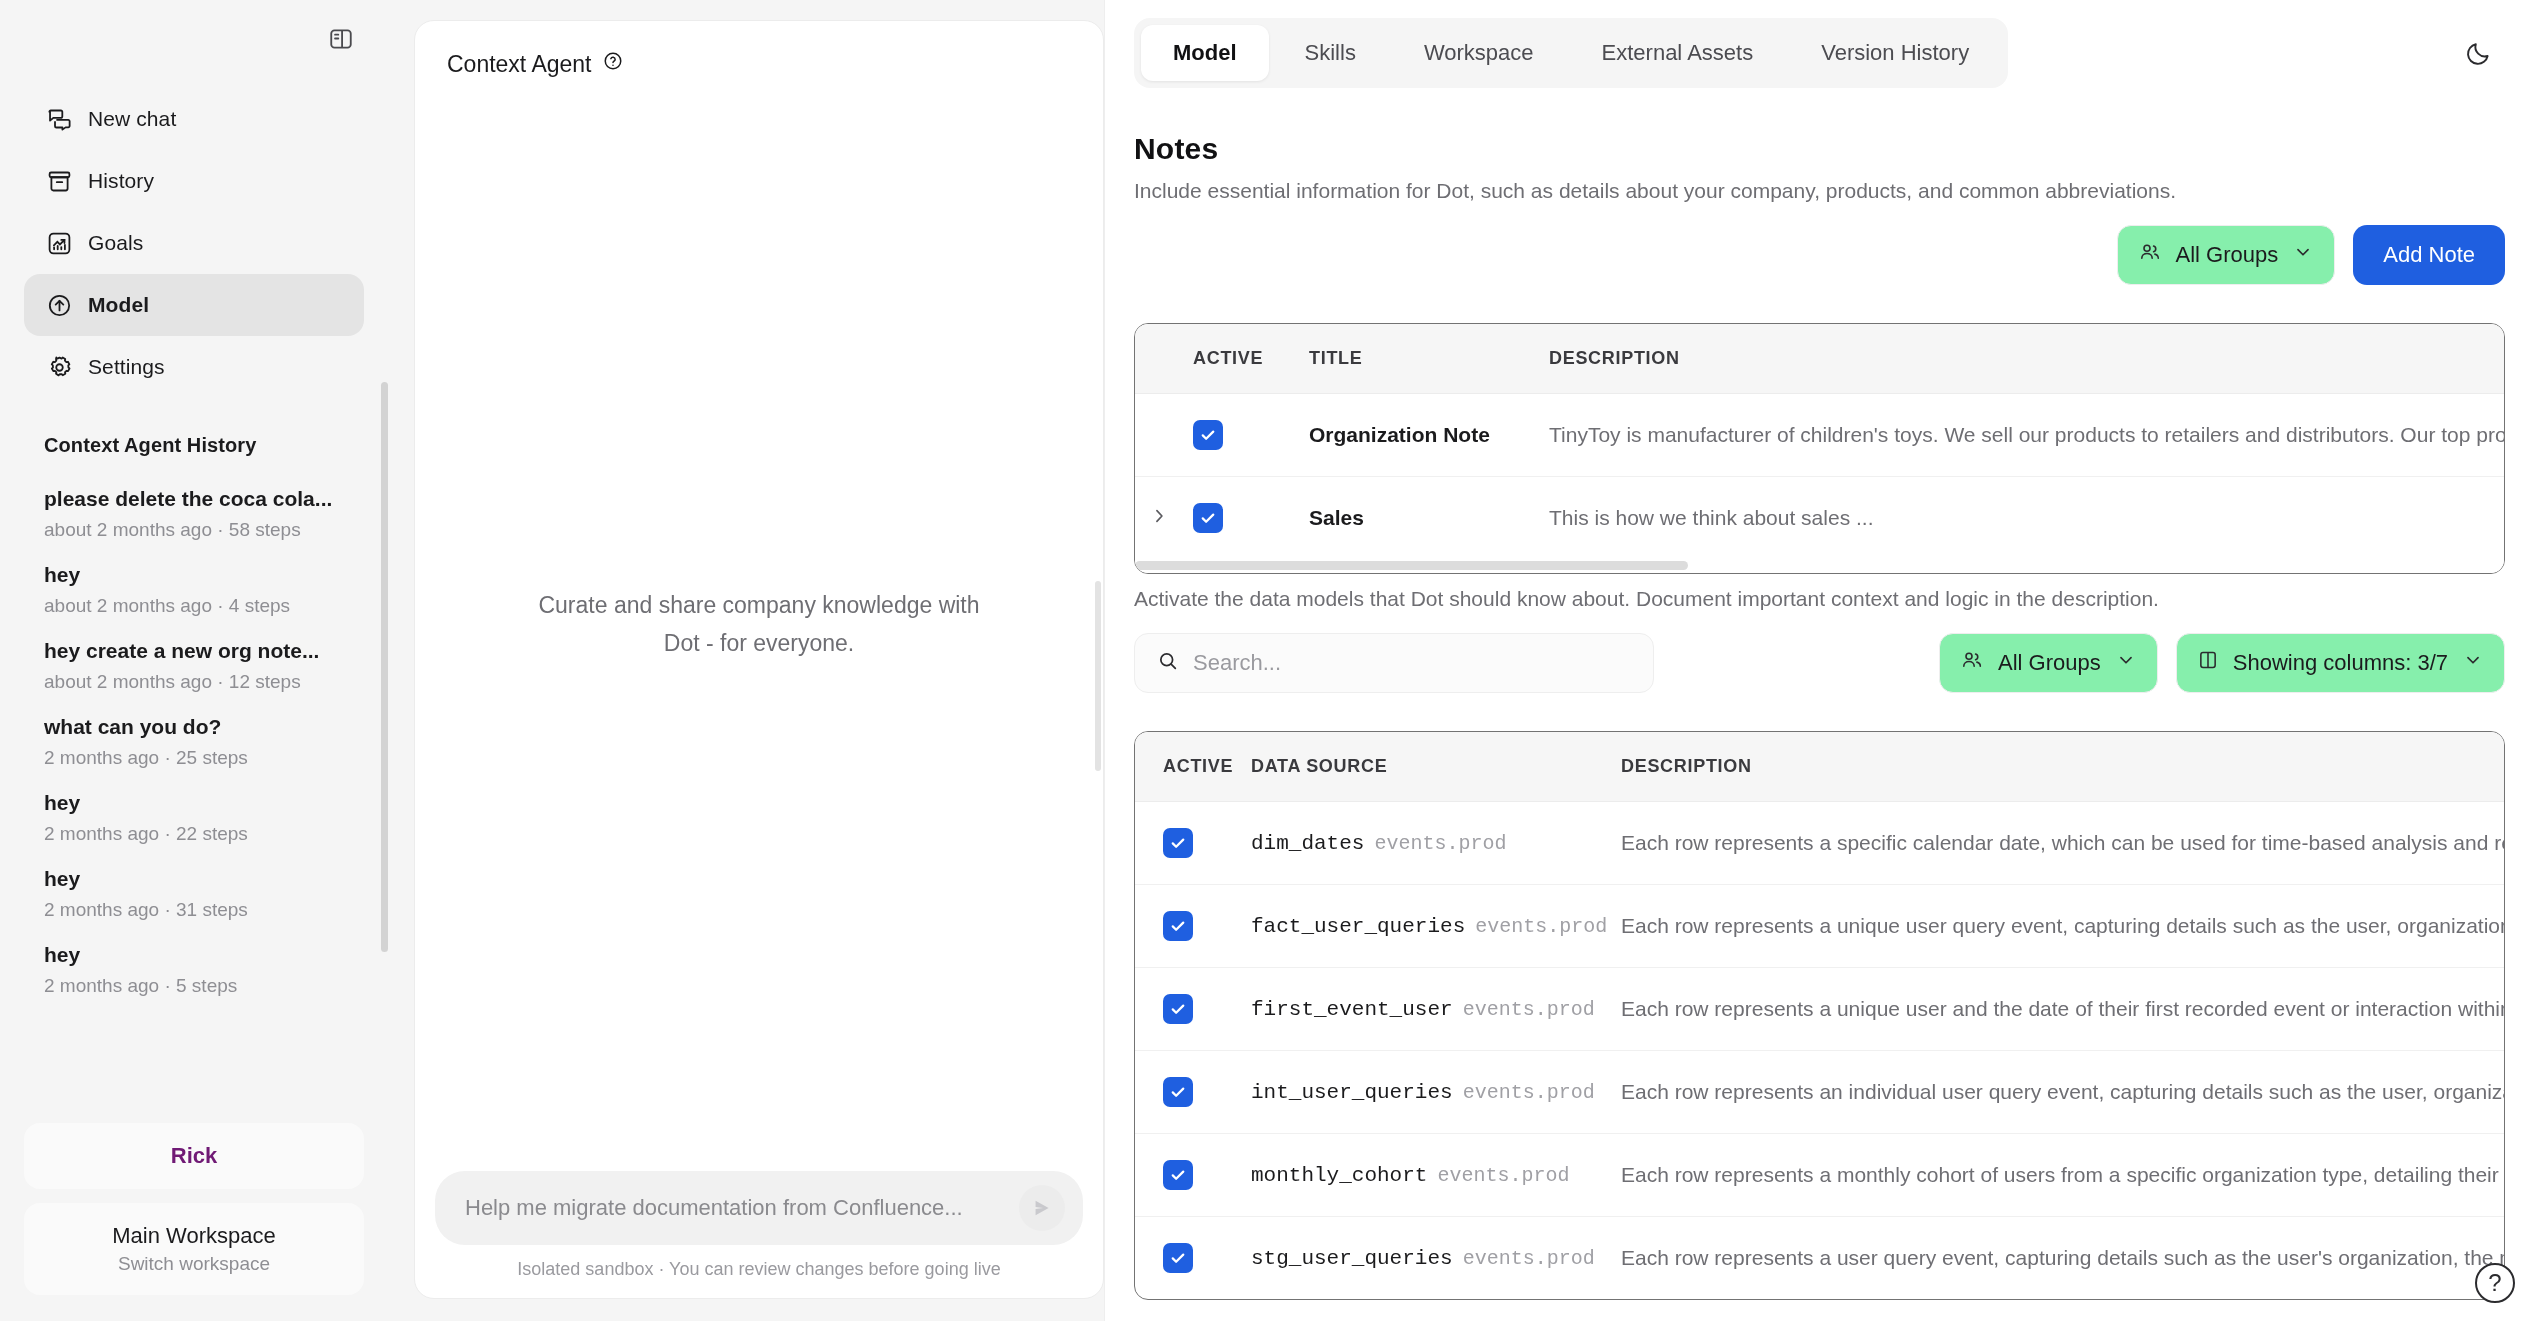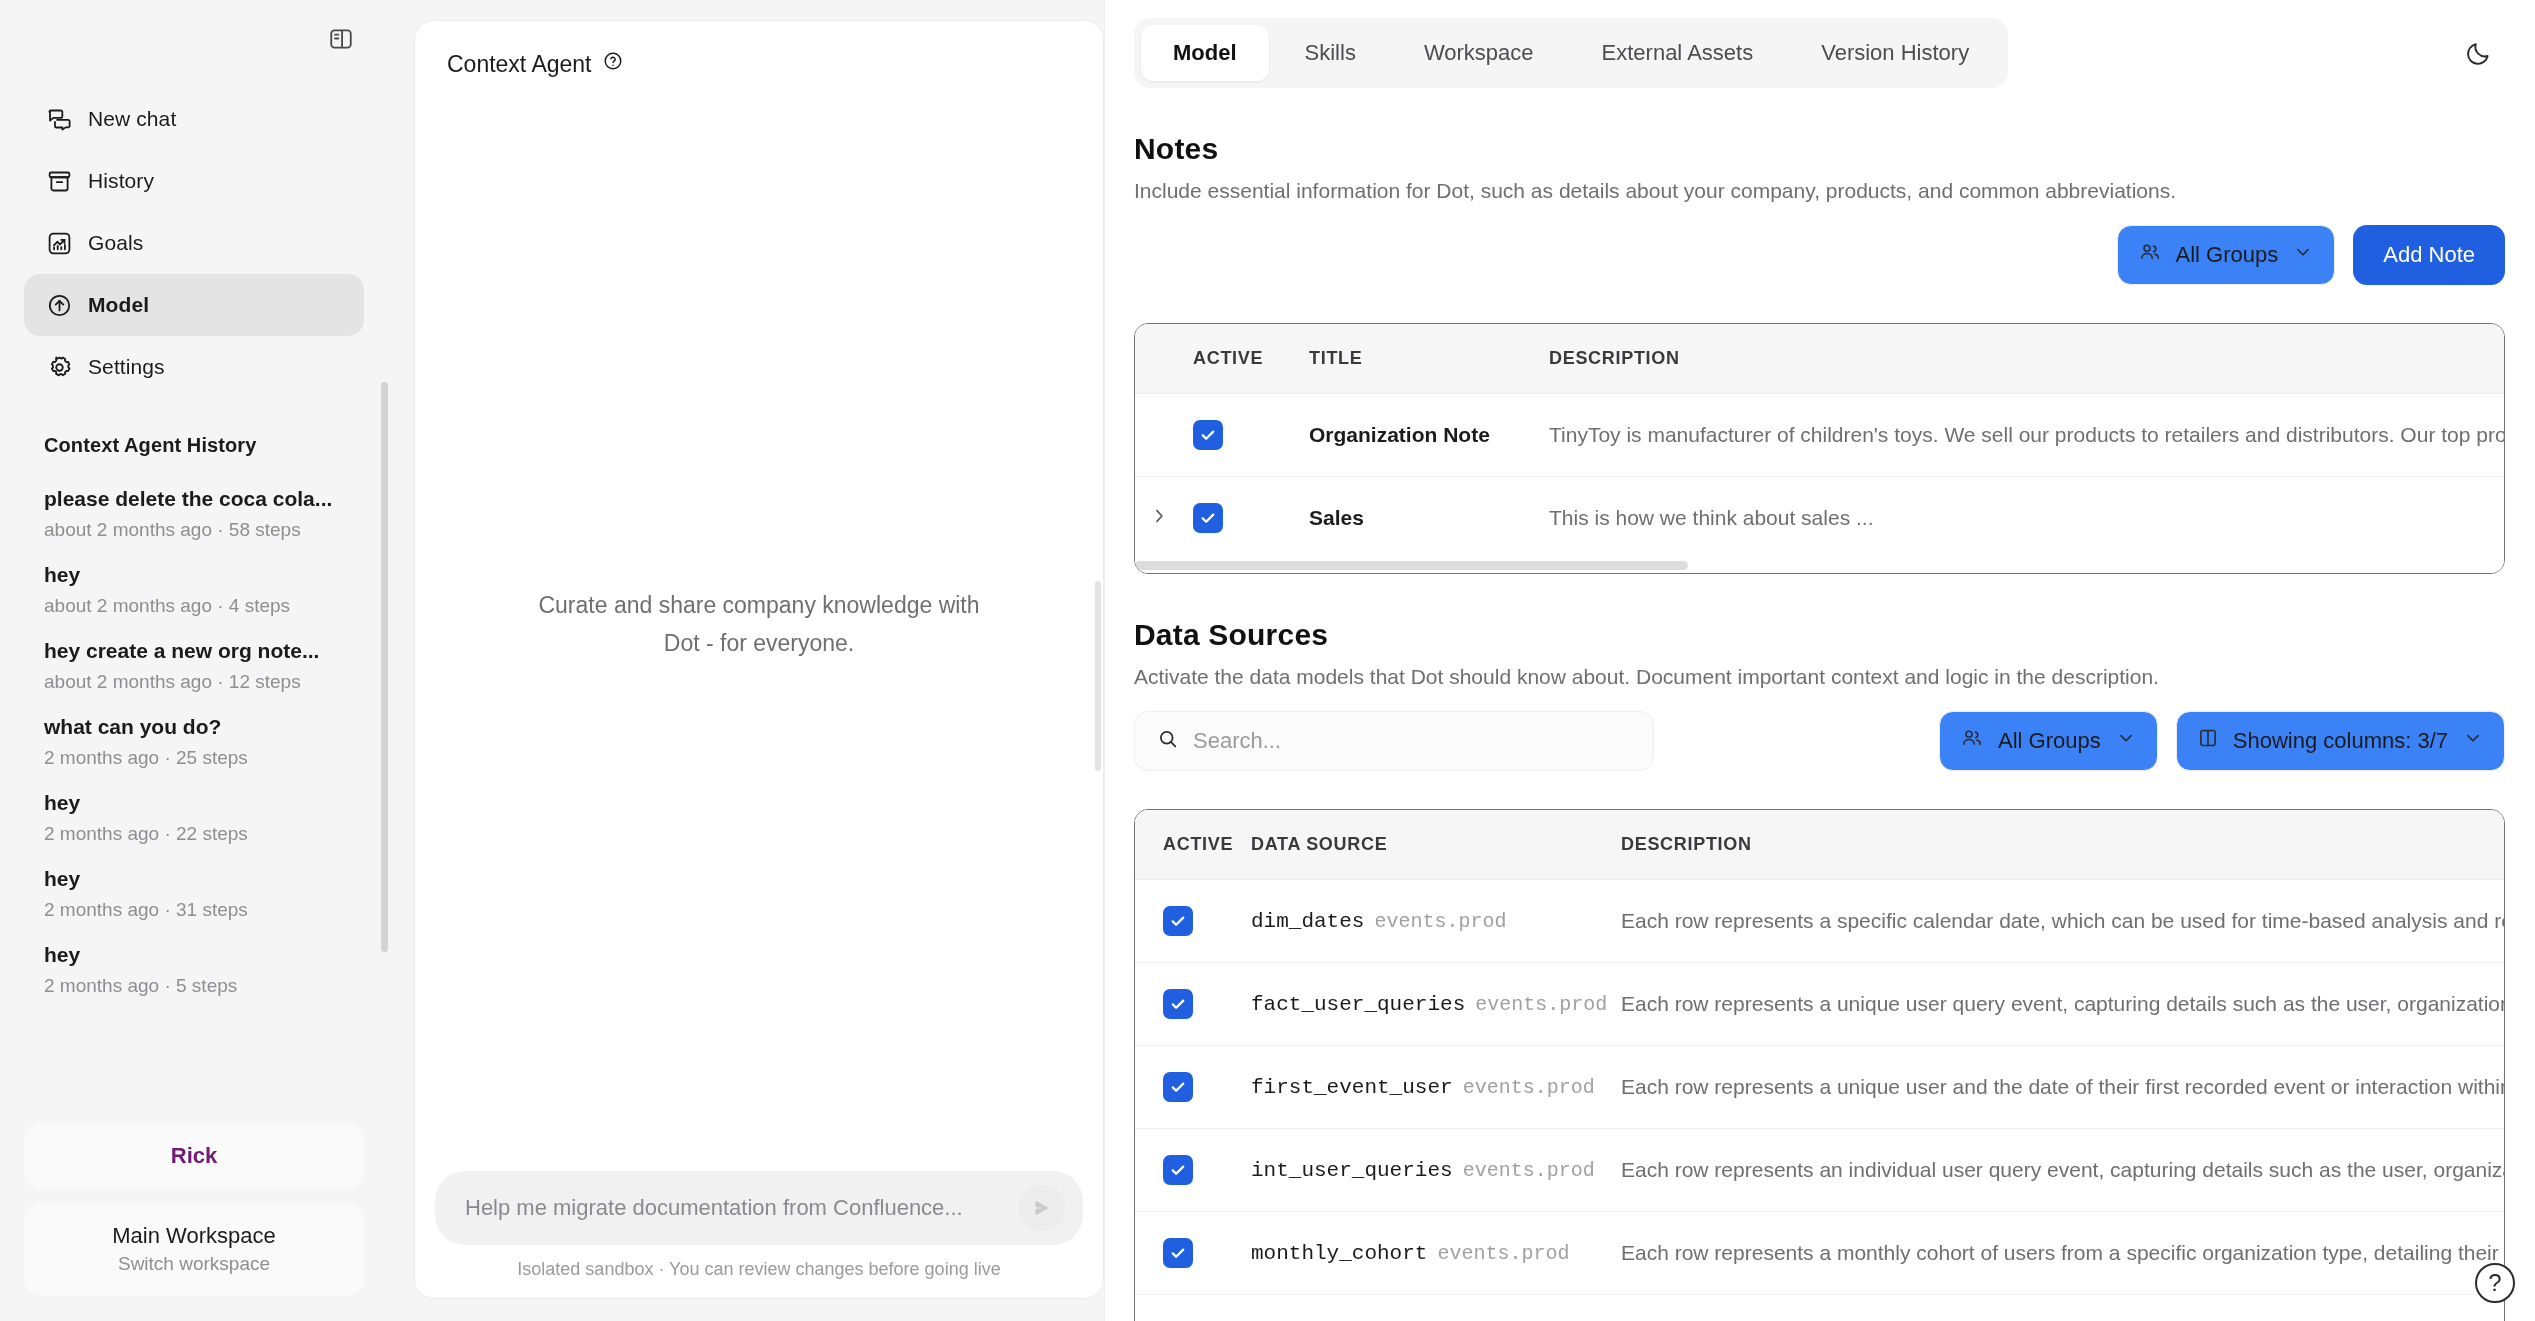--- a/index.html
+++ b/index.html
@@ -118,21 +118,21 @@
   .theme-toggle { margin-left: auto; width: 46px; height:46px; display:flex; align-items:center; justify-content:center; cursor:pointer; margin-right: 4px;}
 
   .content { padding: 0 0 0 0; }
   .sec { padding: 0 30px 0 30px; }
   .sec-title { font-size: 30px; font-weight: 700; color:#111113; margin-top: 44px; letter-spacing:.2px;}
   .sec-desc { font-size: 21px; color:#6e6e73; margin-top: 13px; }
 
   .toolbar { display:flex; align-items:center; gap: 18px; margin-top: 22px; }
   .toolbar.right { justify-content:flex-end; }
   .pill {
-    height: 60px; border:1px solid #eeeeee; background:#3b82f6; border-radius: 14px;
+    height: 60px; border:1px solid #eeeeee; background:#86efac; border-radius: 14px;
     display:flex; align-items:center; gap: 14px; padding: 1px 20px;
     font-size: 22px; color:#1b1b1d; cursor:pointer; white-space:nowrap;
   }
   .btn-primary {
     height: 60px; background:#1f5fe0; color:#fff; border-radius: 14px; border:none;
     padding: 0 30px; font-size: 22px; font-family:"Liberation Sans", sans-serif;
     cursor:pointer; font-weight: 400;
   }
   .search-box {
     flex: 0 0 520px; height: 60px; border:1px solid #eeeeee; background:#fbfbfb;
@@ -471,21 +471,20 @@
               </tr>
             </tbody>
           </table>
           <div class="hscroll-track">
             <div class="hscroll-thumb"></div>
           </div>
         </div>
       </div>
 
       <div class="sec">
-        <div class="sec-title">Data Sources</div>
         <div class="sec-desc">Activate the data models that Dot should know about. Document important context and logic in the description.</div>
 
         <div class="toolbar">
           <div class="search-box">
             <span>
               <svg width="22" height="22" viewBox="0 0 24 24" fill="none" stroke="#2b2b2e" stroke-width="1.9" stroke-linecap="round">
                   <circle cx="10.6" cy="10.6" r="6.4"></circle>
                   <line x1="15.4" y1="15.4" x2="20" y2="20"></line>
                 </svg>
             </span>

